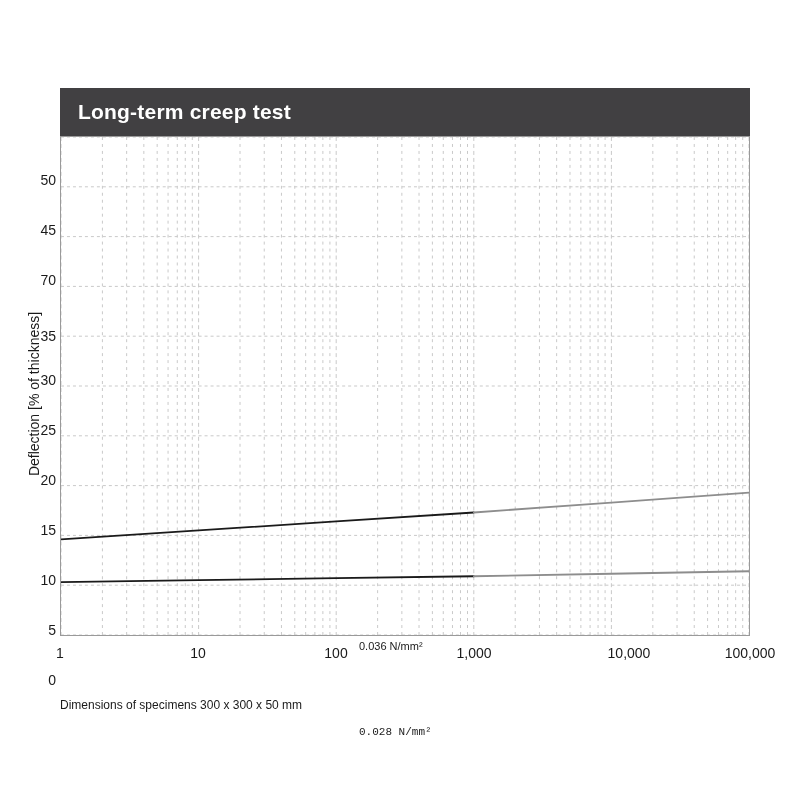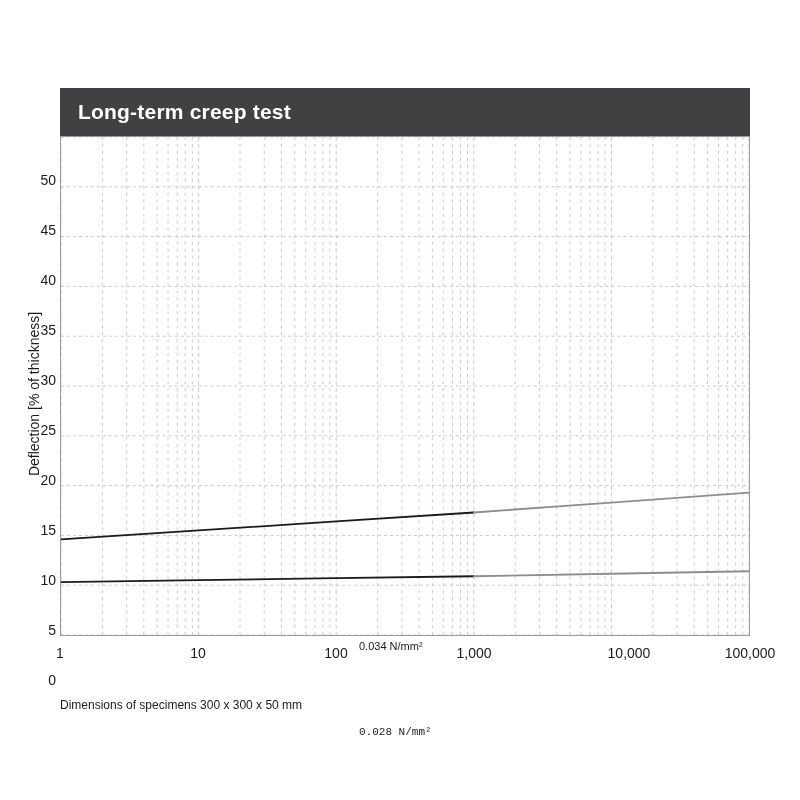--- a/index.html
+++ b/index.html
@@ -195,39 +195,39 @@
         <line x1="676.63" y1="0" x2="676.63" y2="500" stroke="#c9c9c9" stroke-width="1" stroke-dasharray="3 4"></line>
         <line x1="683.69" y1="0" x2="683.69" y2="500" stroke="#c9c9c9" stroke-width="1" stroke-dasharray="3 4"></line>
         <line x1="690.00" y1="0" x2="690.00" y2="500" stroke="#c9c9c9" stroke-width="1" stroke-dasharray="4 3"></line>
       </svg>
     <svg id="series-svg" viewBox="0 0 690 500" preserveAspectRatio="none">
         <polyline points="0.00,404.00 138.00,395.00 276.00,386.00 414.00,377.00" fill="none" stroke="#1a1a1a" stroke-width="1.8" stroke-linejoin="round" stroke-linecap="round"></polyline>
         <polyline points="414.00,377.00 552.00,367.00 690.00,357.00" fill="none" stroke="#8d8d8d" stroke-width="1.8" stroke-linejoin="round" stroke-linecap="round"></polyline>
         <polyline points="0.00,447.00 138.00,445.00 276.00,443.00 414.00,441.00" fill="none" stroke="#1a1a1a" stroke-width="1.8" stroke-linejoin="round" stroke-linecap="round"></polyline>
         <polyline points="414.00,441.00 552.00,438.50 690.00,436.00" fill="none" stroke="#8d8d8d" stroke-width="1.8" stroke-linejoin="round" stroke-linecap="round"></polyline>
       </svg>
-    <div class="series-label" id="series-label-0">0.034 N/mm²</div>
+    <div class="series-label" id="series-label-0">0.036 N/mm²</div>
     <div class="series-label" id="series-label-1">0.028 N/mm²</div>
   </div>
 
   <div id="y-tick-container"></div>
   <div id="x-tick-container"></div>
 
   <div id="y-axis-title">Deflection [% of thickness]</div>
   <div id="footnote">Dimensions of specimens 300 x 300 x 50 mm</div>
 
 <div class="y-tick" style="top: 636px;">0</div>
     <div class="y-tick" style="top: 586px;">5</div>
     <div class="y-tick" style="top: 536px;">10</div>
     <div class="y-tick" style="top: 486px;">15</div>
     <div class="y-tick" style="top: 436px;">20</div>
     <div class="y-tick" style="top: 386px;">25</div>
     <div class="y-tick" style="top: 336px;">30</div>
-    <div class="y-tick" style="top: 286px;">35</div>
-    <div class="y-tick" style="top: 236px;">40</div>
+    <div class="y-tick" style="top: 292px;">35</div>
+    <div class="y-tick" style="top: 236px;">70</div>
     <div class="y-tick" style="top: 186px;">45</div>
     <div class="y-tick" style="top: 136px;">50</div>
     <div class="x-tick" style="left: 60px;">1</div>
     <div class="x-tick" style="left: 198px;">10</div>
     <div class="x-tick" style="left: 336px; text-align: center;">100</div>
     <div class="x-tick" style="left: 474px;">1,000</div>
     <div class="x-tick" style="left: 612px; margin-left: 17px;">10,000</div>
     <div class="x-tick" style="left: 750px;">100,000</div>
   </div>
 

